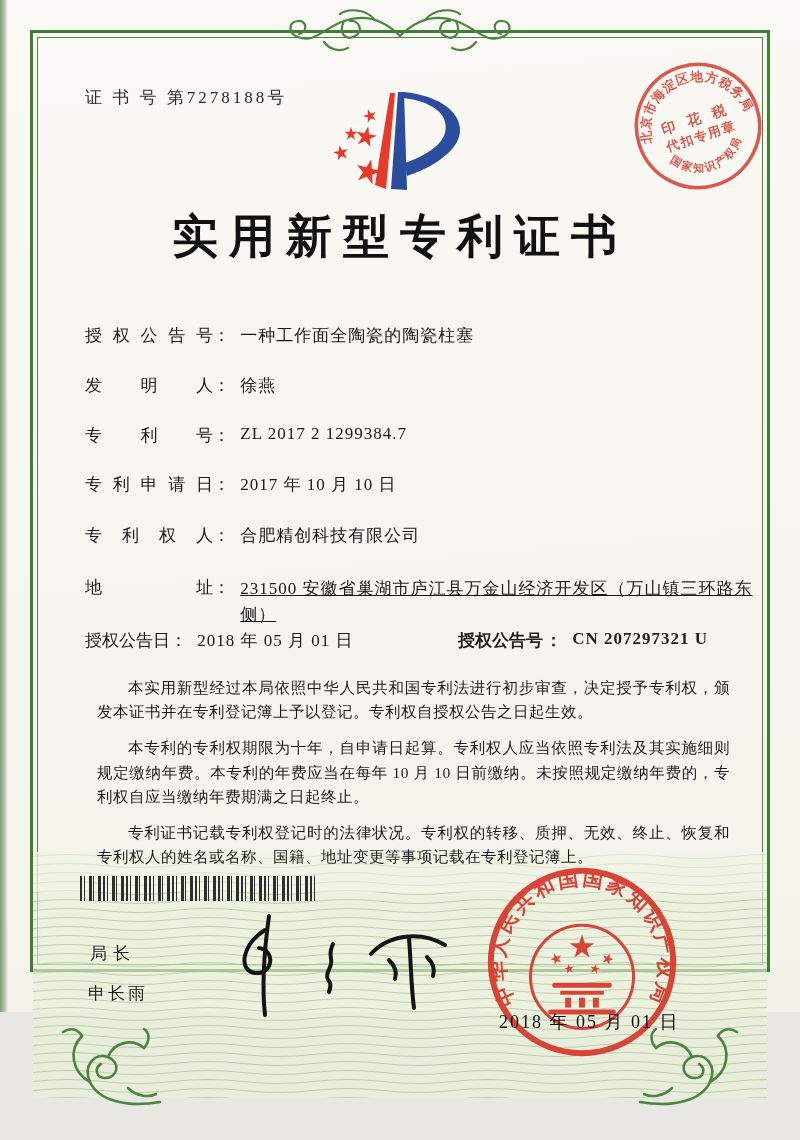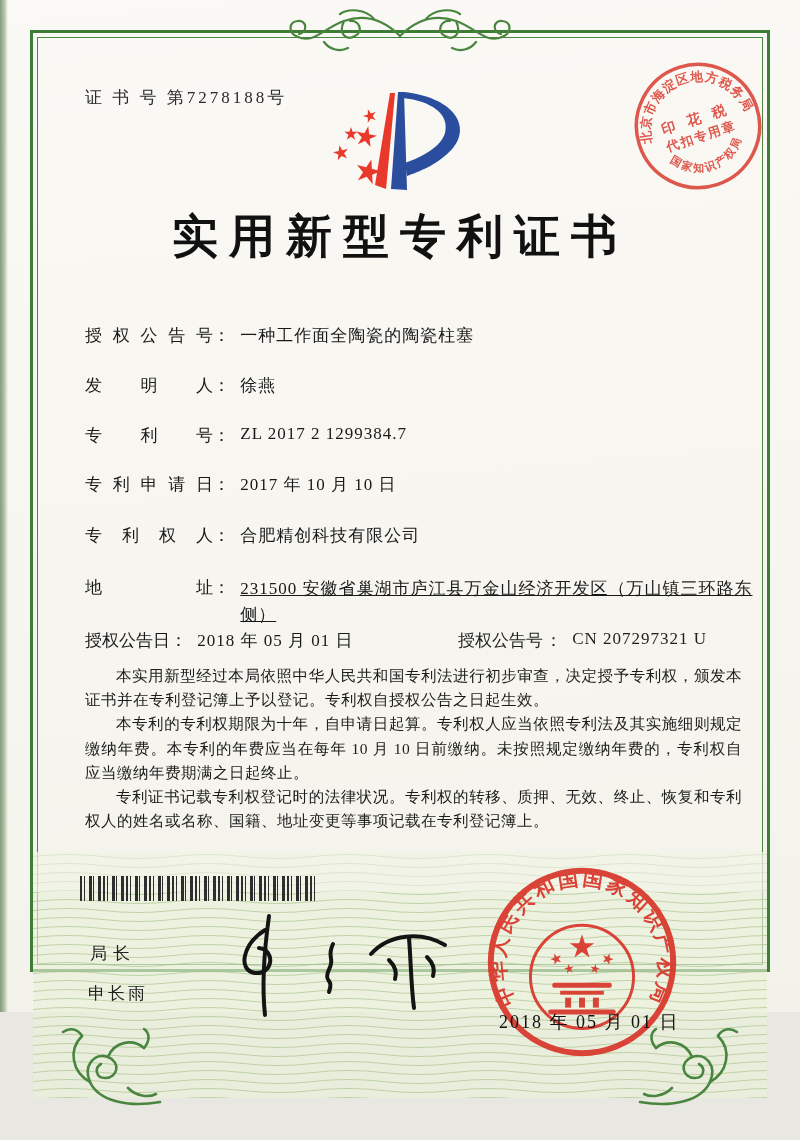--- a/index.html
+++ b/index.html
@@ -42,28 +42,28 @@
     letter-spacing:11px; color:#111;
   }
   .field-row { position:absolute; left:85px; font-size:17px; color:#191919; }
   .flabel {
     display:inline-block; width:128px; vertical-align:top;
     text-align:justify; text-align-last:justify;
   }
   .colon { display:inline-block; vertical-align:top; }
   .fvalue { display:inline-block; vertical-align:top; margin-left:6px; letter-spacing:1px; }
   .fvalue.wrap { width:548px; line-height:1.55;text-decoration:underline; }
-  .grant-right { position:absolute; left:458px; font-size:17px; }
+  .grant-right { position:absolute; left:458px; font-size:17px;font-weight:bold; }
   .grant-right .colon { margin-left:2px; }
   .body-text {
     position:absolute; left:85px; top:664px; width:657px;
     font-size:15.5px; line-height:1.56; text-align:justify; color:#1c1c1c;
     letter-spacing:.5px;
   }
-  .body-text p { text-indent:2em; margin:0; }
+  .body-text p { text-indent:2em; margin:12px; }
   .barcode {
     position:absolute; left:80px; top:876px; width:236px; height:25px;
     background:repeating-linear-gradient(90deg,
       #2e2e2e 0 2px, transparent 2px 4px,
       #2e2e2e 4px 5px, transparent 5px 9px,
       #2e2e2e 9px 12px, transparent 12px 13px,
       #2e2e2e 13px 14px, transparent 14px 18px,
       #2e2e2e 18px 21px, transparent 21px 23px);
   }
   .commissioner-title { position:absolute; left:90px; top:942px; font-size:17px; letter-spacing:6px;

